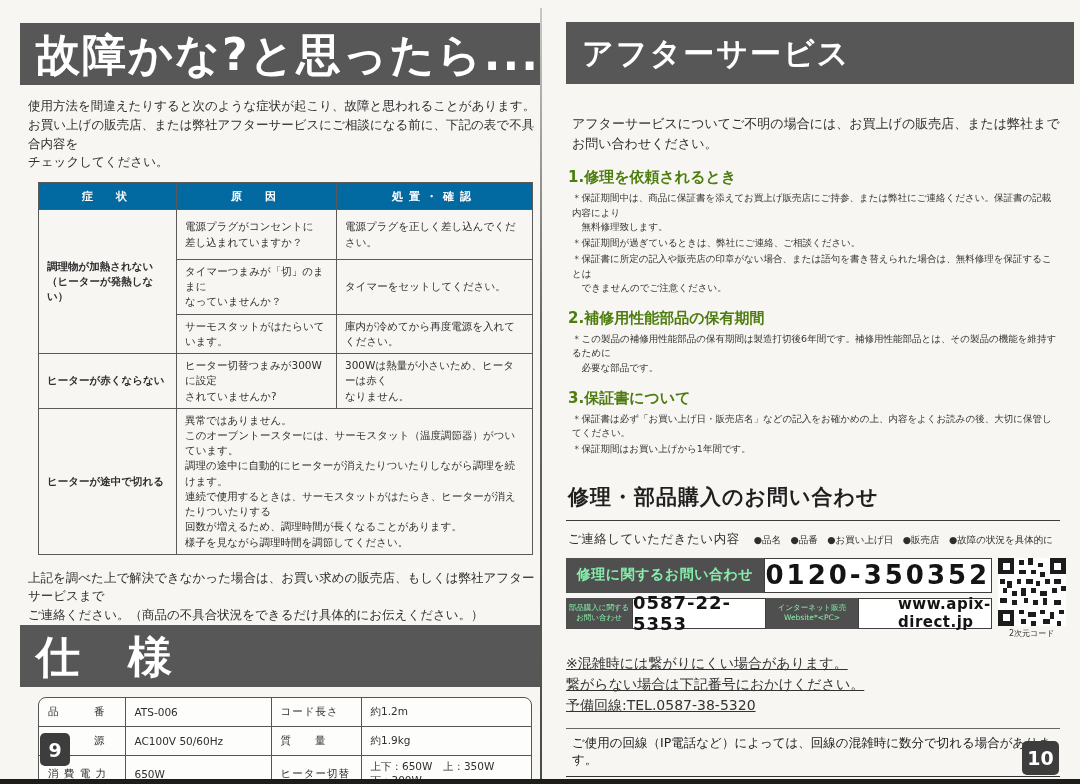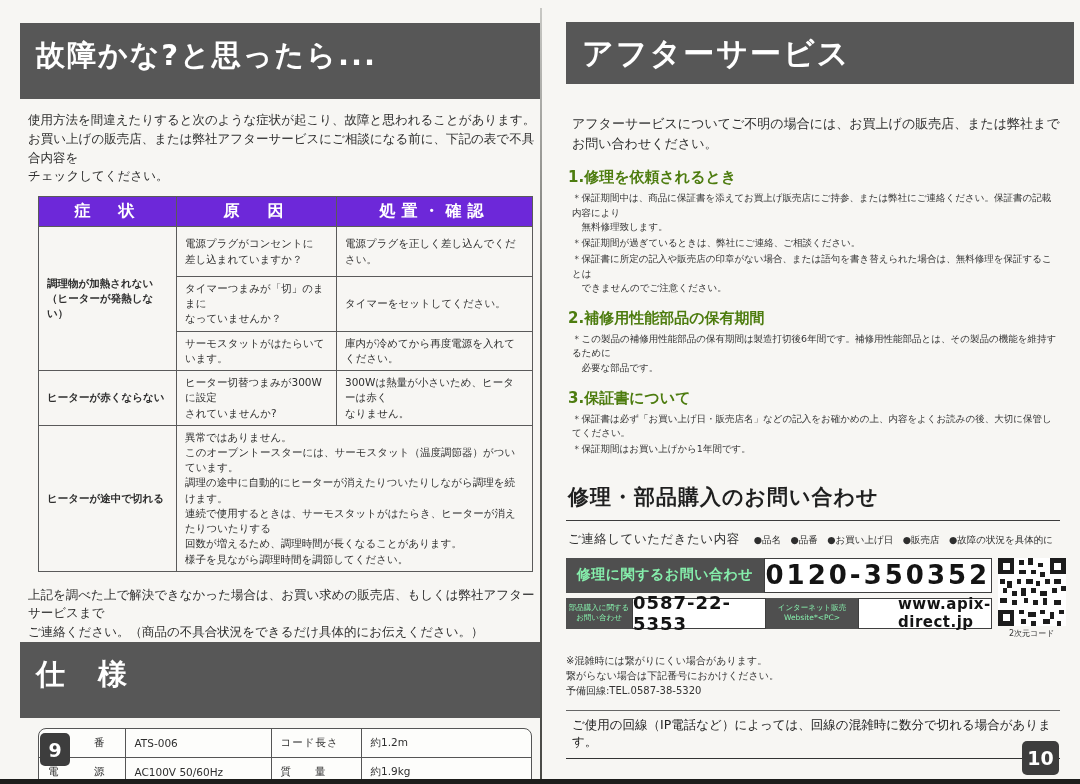--- a/index.html
+++ b/index.html
@@ -7,27 +7,27 @@
     width:1080px;height:784px;position:relative;overflow:hidden;
     background:#f7f6f3;color:#2e2e2e;
     font-family:"DejaVu Sans","Liberation Sans",sans-serif;
   }
   .pre{white-space:pre-line;}
   .page{position:absolute;top:0;}
   .page-left{left:20px;width:520px;}
   .page-right{left:566px;width:494px;}
   
   .bar{background:#575757;color:#ffffff;font-weight:bold;letter-spacing:2px;}
-  .bar-big{height:76px;line-height:64px;font-size:29px;padding-left:16px;}
+  .bar-big{height:62px;line-height:64px;font-size:44px;padding-left:16px;}
   
   .para{font-size:12.5px;line-height:1.5;margin:12px 4px 0 8px;}
   
   .ts-table{border-collapse:collapse;margin:10px 0 0 18px;width:494px;table-layout:fixed;}
   .ts-table th,.ts-table td{border:1px solid #5a5a5a;padding:4px 8px;vertical-align:middle;}
-  .ts-table th{background:#6d28d9;color:#fff;font-size:16px;font-weight:bold;height:18px;letter-spacing:6px;}
+  .ts-table th{background:#0369a1;color:#fff;font-size:11px;font-weight:bold;height:18px;letter-spacing:6px;}
   .ts-table td{font-size:10.5px;line-height:1.45;}
   .sym{font-weight:bold;font-size:11px;}
   .merged{font-size:10px;line-height:1.4;}
   
   .spec-wrap{margin:10px 0 0 18px;width:492px;border:1.5px solid #555;border-radius:8px;overflow:hidden;background:#fdfdfb;}
   .spec-table{border-collapse:collapse;width:100%;table-layout:fixed;}
   .spec-table td{border:1px solid #555;padding:4px 9px;font-size:10.5px;height:20px;}
   .spec-table tr:first-child td{border-top:none;}
   .spec-table tr:last-child td{border-bottom:none;}
   .spec-table td:first-child{border-left:none;}
@@ -51,21 +51,21 @@
   .c-label-big{width:198px;font-size:14px;font-weight:bold;letter-spacing:.5px;}
   .c-label-sm{width:66px;font-size:7.5px;line-height:1.3;flex-direction:column;}
   .c-white{background:#fff;display:flex;align-items:center;justify-content:center;color:#141414;border:1px solid #3f3f3f;}
   .c-phone-big{flex:1;font-size:26px;font-weight:bold;letter-spacing:3px;}
   .c-phone-sm{width:132px;font-size:18px;font-weight:bold;letter-spacing:1px;}
   .c-url{flex:1;font-size:15px;font-weight:bold;letter-spacing:.5px;padding-left:39px;}
   .qr-col{width:80px;display:flex;flex-direction:column;align-items:center;margin-left:6px;}
   .qr-caption{font-size:8px;margin-top:2px;color:#333;}
   .hours-zone{display:flex;margin-top:12px;}
   .hours-left{width:288px;font-size:12.5px;line-height:1.6;}
-  .hours-right{flex:1;font-size:10px;line-height:1.5;padding-top:2px;color:#333;}
+  .hours-right{flex:1;font-size:14px;line-height:1.5;padding-top:2px;color:#333;text-decoration:underline;}
   .line-note{margin-top:12px;border-top:1px solid #666;border-bottom:1.5px solid #333;
     padding:6px 2px 7px 6px;font-size:12.5px;font-weight:500;color:#222;}
   
   .badge{position:absolute;background:#3d3d3d;color:#fff;font-weight:bold;
     border-radius:5px;display:flex;align-items:center;justify-content:center;font-size:19px;}
   #badge9{left:40px;top:733px;width:30px;height:33px;}
   #badge10{left:1022px;top:741px;width:37px;height:34px;}
   
   .gutter{position:absolute;left:540px;top:8px;bottom:5px;width:1.5px;
     background:linear-gradient(to bottom,#c8c8c4,#6a6a66 40%,#4a4a46);}

